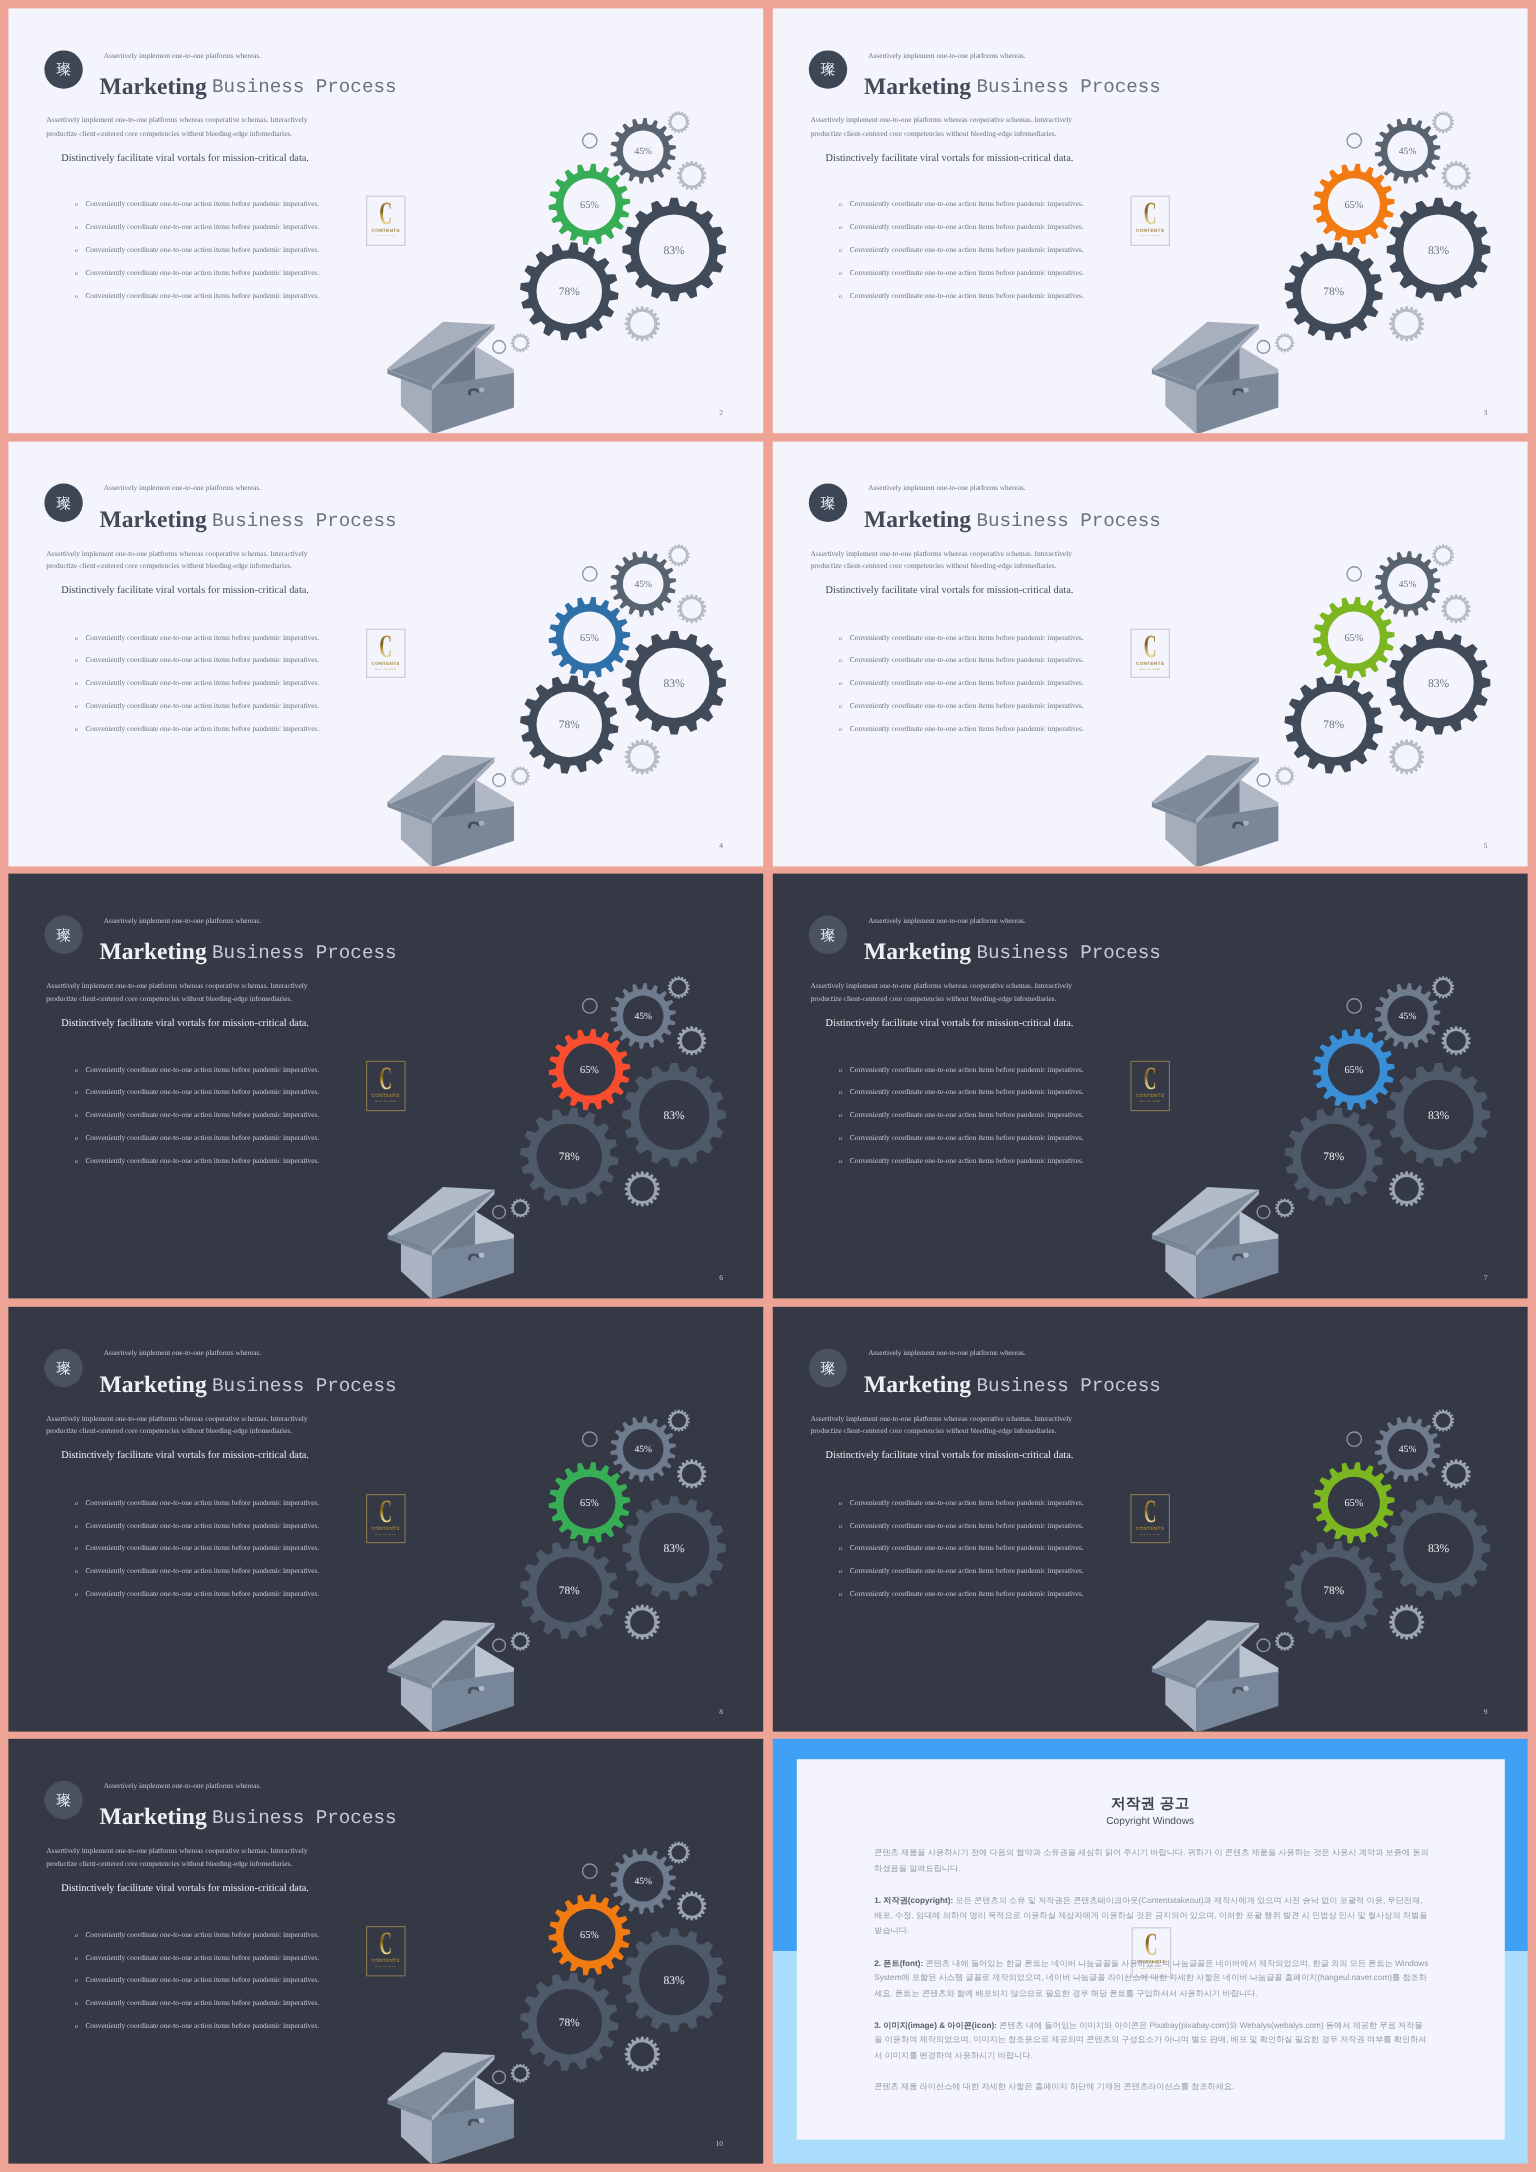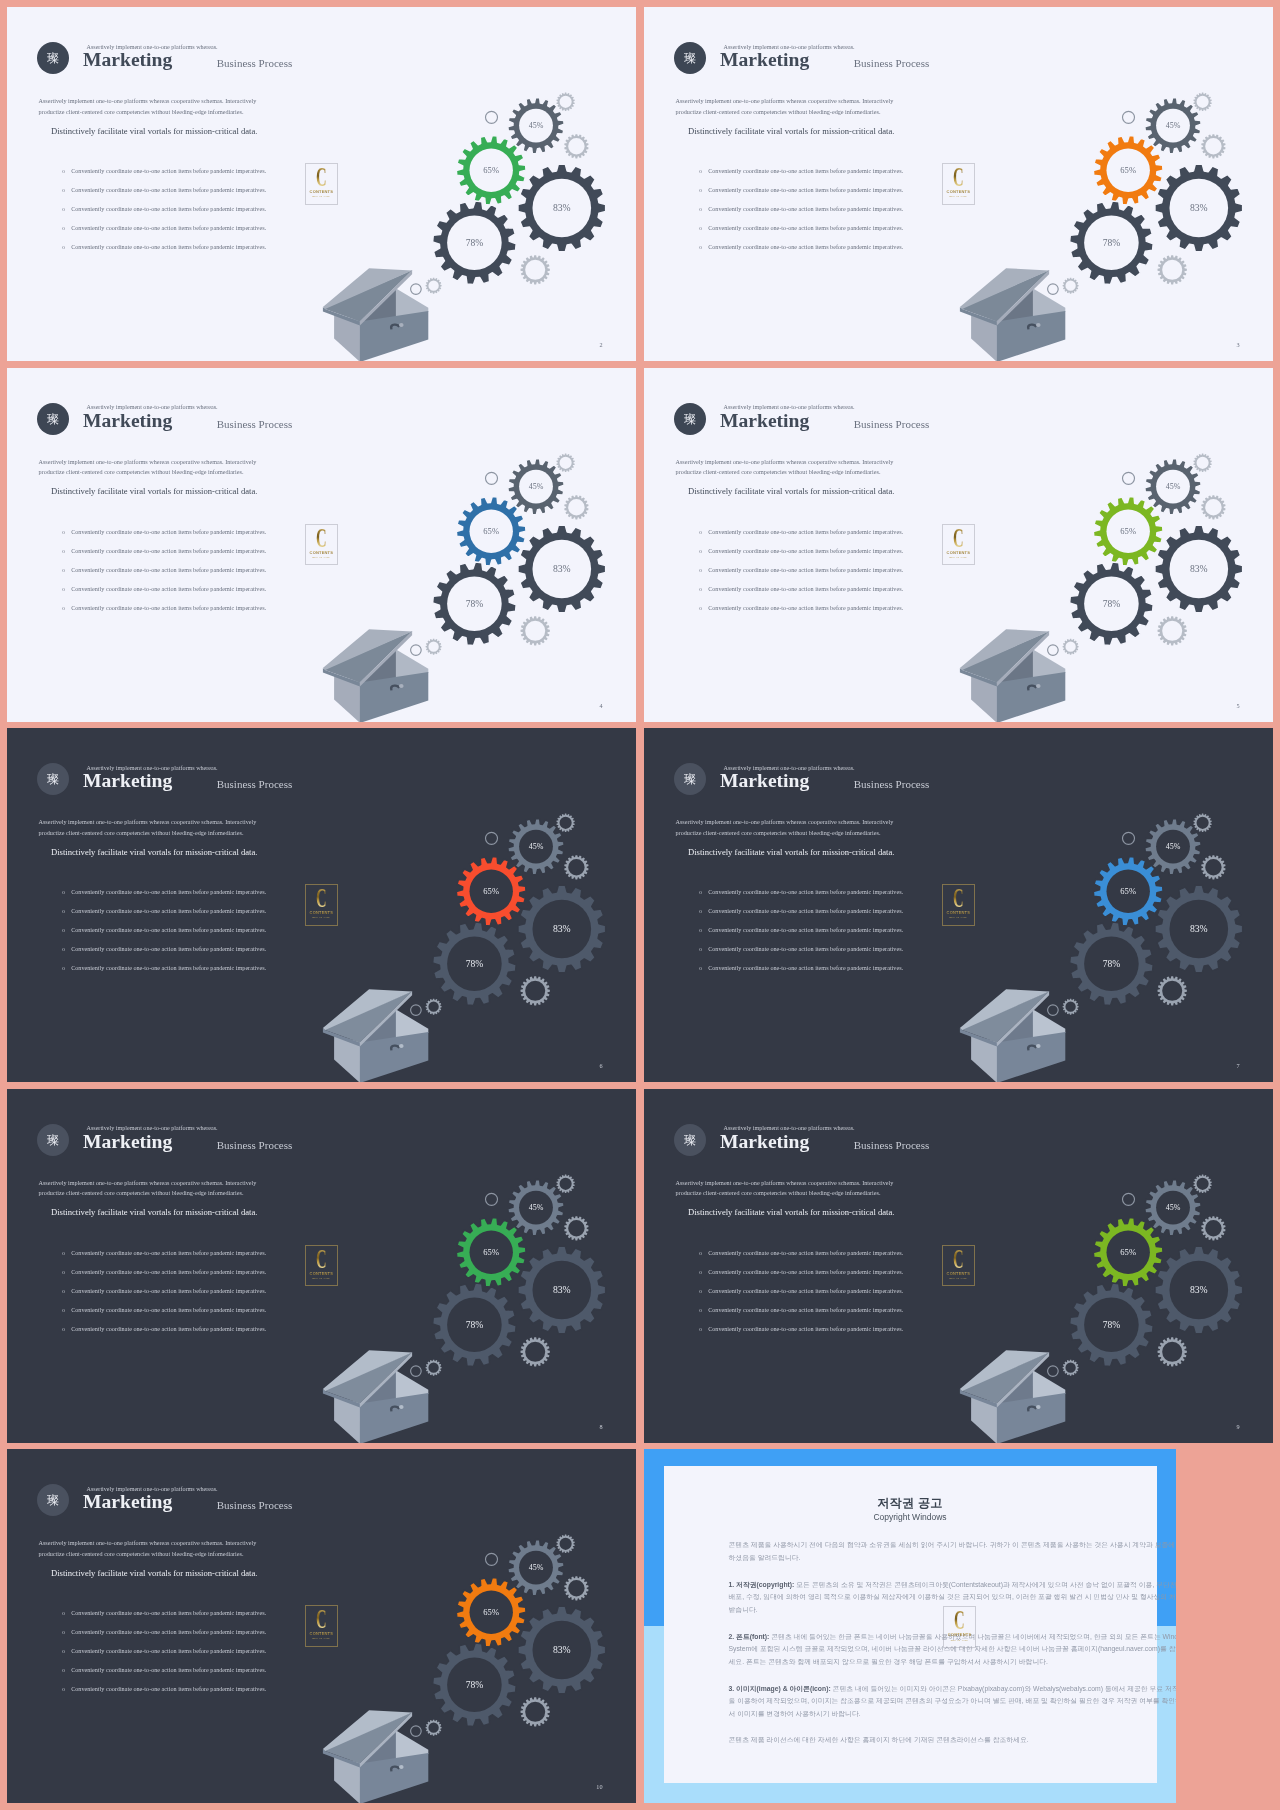--- a/index.html
+++ b/index.html
@@ -17,23 +17,23 @@
   }
   .slide{position:relative;overflow:hidden;width:629px;height:354px;}
 
   
   .badge{
     position:absolute;left:30px;top:35px;width:32px;height:32px;border-radius:50%;
     display:flex;align-items:center;justify-content:center;
     font-size:12px;line-height:1;
   }
   .eyebrow{position:absolute;left:79.5px;top:36.6px;font-size:6.1px;letter-spacing:0;white-space:nowrap;}
-  .title-row{position:absolute;left:76px;top:44px;display:flex;align-items:flex-end;white-space:nowrap;gap:40px;}
+  .title-row{position:absolute;left:76px;top:57px;display:flex;align-items:center;white-space:nowrap;}
   .title-main{font-size:19.6px;font-weight:700;letter-spacing:0;line-height:18px;}
-  .title-sub{font-size:11px;margin-left:4.5px;letter-spacing:0;}
+  .title-sub{font-size:16px;margin-left:4.5px;letter-spacing:0;font-family:Liberation Mono, monospace;}
 
   .lead{position:absolute;left:31.5px;top:89px;width:222px;font-size:6.17px;line-height:1.78;letter-spacing:0;}
   .subtitle{position:absolute;left:44px;top:118.6px;font-size:8.6px;letter-spacing:0;white-space:nowrap;}
 
   .bullets{position:absolute;left:55.2px;top:161.3px;width:290px;}
   .bullet{display:flex;align-items:baseline;height:18.95px;font-size:6.17px;letter-spacing:0;}
   .bullet .dot{display:inline-block;width:9px;flex:0 0 9px;font-size:5.2px;}
   .bullet .btxt{white-space:nowrap;}
 
   .pagenum{position:absolute;right:33.5px;bottom:12.5px;font-size:6.2px;line-height:6.2px;}
@@ -53,21 +53,21 @@
      -webkit-background-clip:text;background-clip:text;color:transparent;}
   .wm .w2{position:absolute;left:0;right:0;top:33.4px;text-align:center;font-size:2.7px;line-height:2.7px;
      font-family:"Liberation Sans",sans-serif;letter-spacing:.3px;
      background:linear-gradient(180deg,#c5ab60 0%,#907530 100%);
      -webkit-background-clip:text;background-clip:text;color:transparent;}
 
   
   .art{position:absolute;left:0;top:0;width:629px;height:354px;}
 
   
-  .cslide{width:532px;height:354px;position:relative;overflow:hidden;}
+  .cslide{width:629px;height:354px;position:relative;overflow:hidden;}
   .cpaper{position:absolute;left:19.5px;top:16.7px;right:19.5px;bottom:19.6px;background:#f3f4fc;}
   .ctitle{position:absolute;left:0;right:0;top:29.5px;text-align:center;font-size:12.2px;font-weight:700;
      font-family:"Liberation Sans",sans-serif;color:#3a4350;letter-spacing:.2px;}
   .csub{position:absolute;left:0;right:0;top:46.5px;text-align:center;font-size:8.5px;
      font-family:"Liberation Sans",sans-serif;color:#4a535f;}
   .cbody{position:absolute;left:65px;top:73.5px;width:463px;font-size:6.82px;line-height:12.6px;
      font-family:"Liberation Sans",sans-serif;color:#9097a6;}
   .cbody p{margin:0 0 14.2px 0;}
   .cbody b{color:#585f6d;font-weight:700;}
   .cwm{position:absolute;left:279.7px;top:140.6px;width:32.7px;height:41.5px;}

